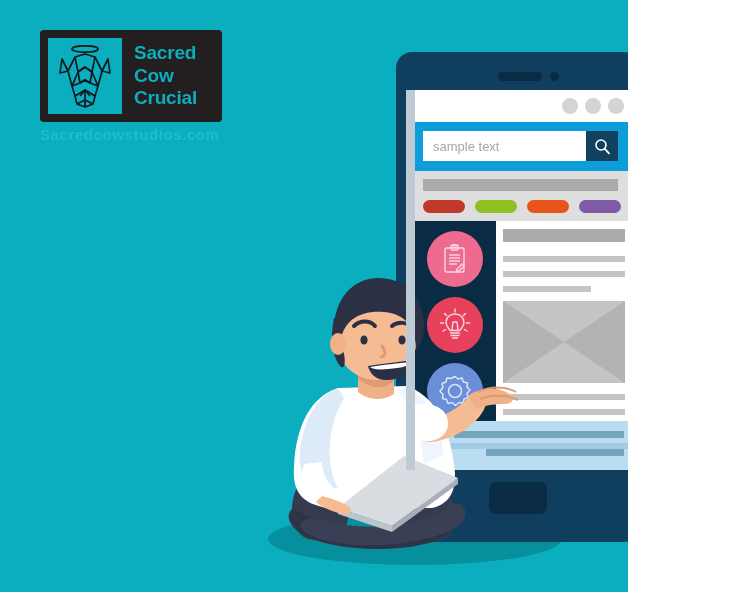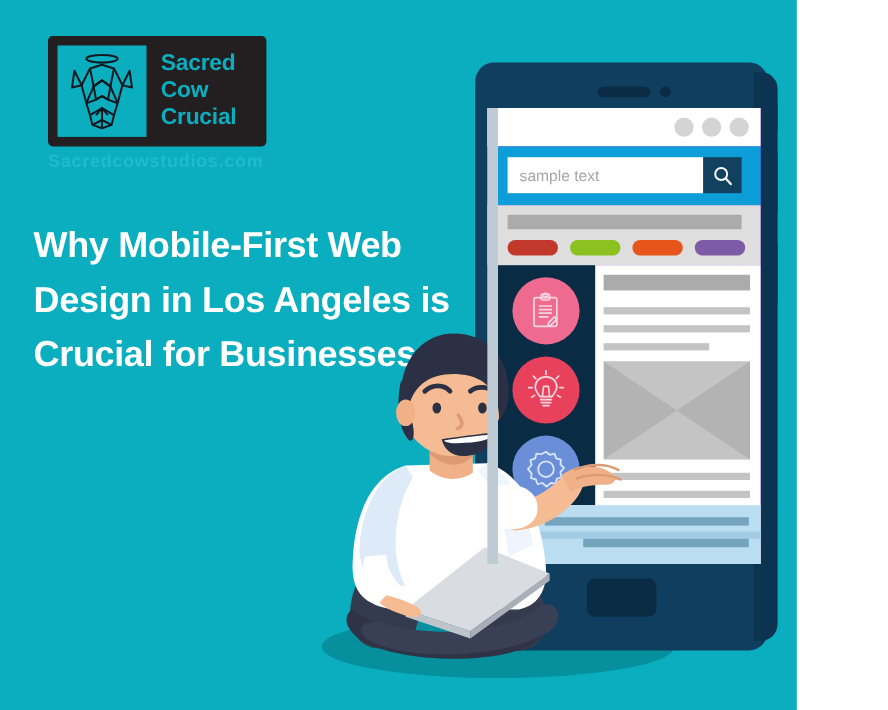--- a/index.html
+++ b/index.html
@@ -9,21 +9,20 @@
   }
   body {
     font-family: "Liberation Sans", sans-serif;
   }
   #canvas {
     position: relative;
     width: 628px;
     height: 592px;
     overflow: hidden;
     background: #0BAEBE;
-    padding-left: 36px;
   }
 
   
   #logo-card {
     position: absolute;
     left: 40px;
     top: 30px;
     width: 182px;
     height: 92px;
     background: #231F20;
@@ -140,21 +139,21 @@
     background: #0A2B44;
     border-radius: 7px;
   }
 
   
   #screen {
     position: absolute;
     left: 10px; top: 38px;
     width: 228px;
     height: 380px;
-    background: #6d28d9;
+    background: #3b82f6;
     overflow: hidden;
   }
   #screen-left-rail {
     position: absolute;
     left: 0; top: 0;
     width: 9px; height: 380px;
     background: #BFCBD4;
     z-index: 6;
   }
 
@@ -339,21 +338,20 @@
     </svg>
     <div id="logo-words">
       <div>Sacred</div>
       <div>Cow</div>
       <div>Crucial</div>
     </div>
   </div>
 
   <div id="site-url">Sacredcowstudios.com</div>
 
-  <h1 id="headline">Why Mobile-First Web Design in Los Angeles is Crucial for Businesses</h1>
 
   <div id="floor-shadow"></div>
 
   <div id="phone">
     <div id="phone-body"></div>
     <div id="phone-body-shade"></div>
 
     <div class="side-btn" id="side-btn-1"></div>
     <div class="side-btn" id="side-btn-2"></div>
     <div class="side-btn" id="side-btn-3"></div>

